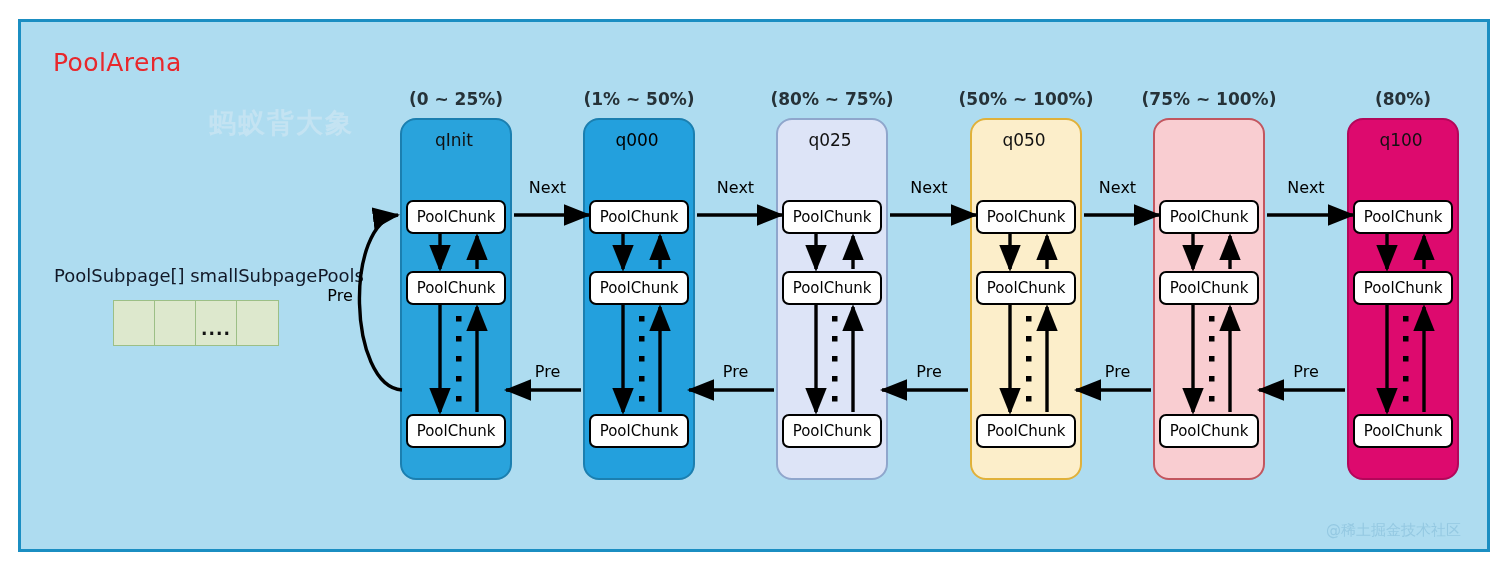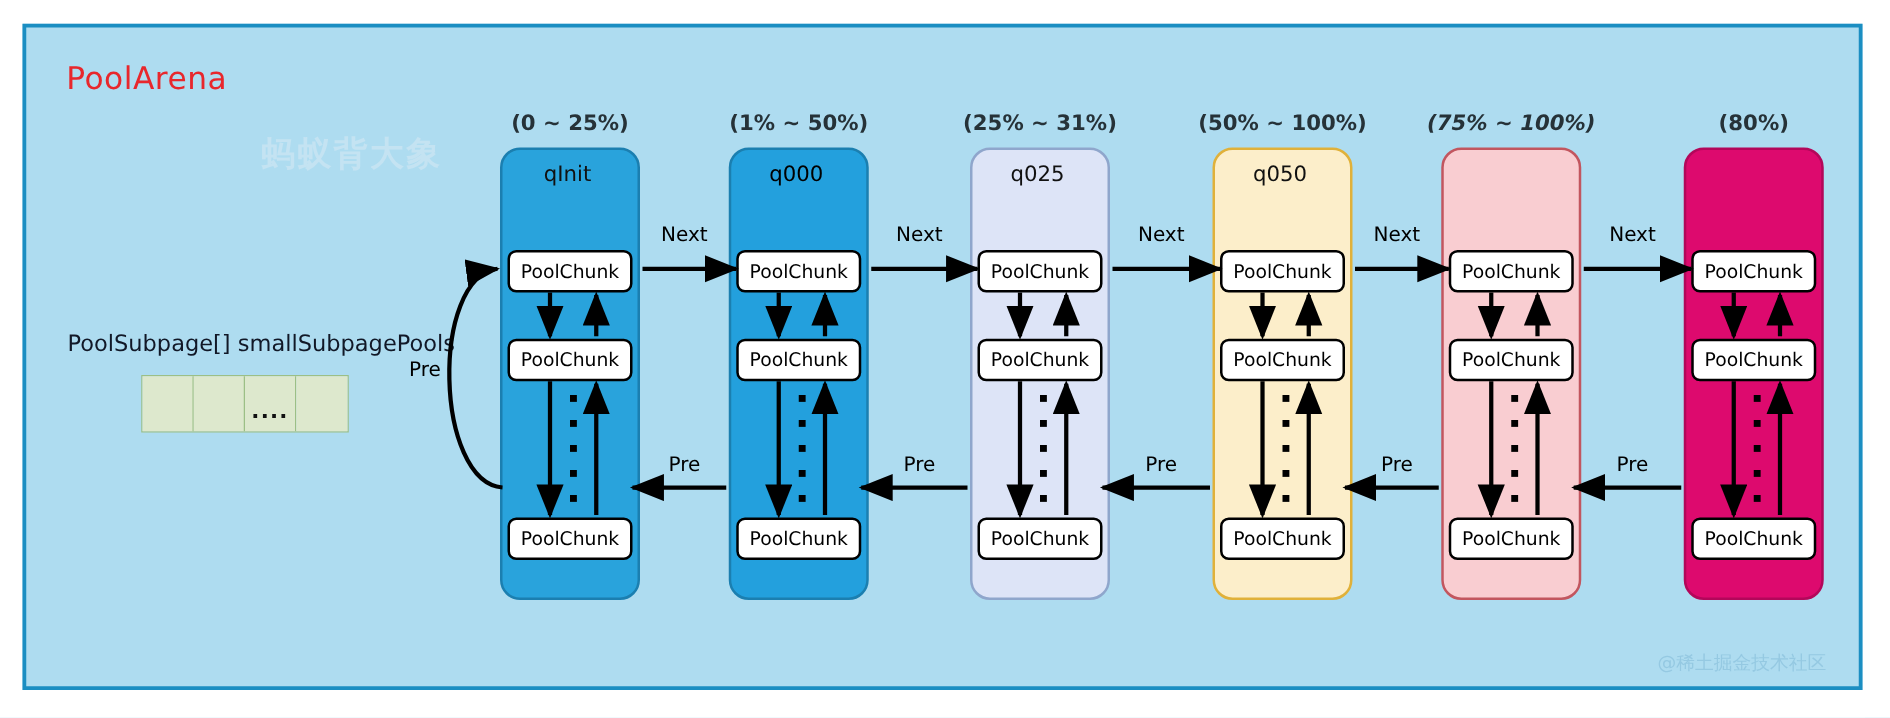--- a/index.html
+++ b/index.html
@@ -225,21 +225,21 @@
           <rect x="54" y="196" width="5.5" height="5.5" fill="#000"></rect>
           <rect x="54" y="216" width="5.5" height="5.5" fill="#000"></rect>
           <rect x="54" y="236" width="5.5" height="5.5" fill="#000"></rect>
           <rect x="54" y="256" width="5.5" height="5.5" fill="#000"></rect>
           <rect x="54" y="276" width="5.5" height="5.5" fill="#000"></rect>
         </svg>
         <div class="chunk c1">PoolChunk</div>
         <div class="chunk c2">PoolChunk</div>
         <div class="chunk c3">PoolChunk</div>
       </div>
-      <div class="q-header" style="left: 832px;">(25% ~ 31%)</div>
+      <div class="q-header" style="left: 832px;">(80% ~ 75%)</div>
       <div class="q-col" style="left: 776px; background: rgb(221, 228, 247); border: 2px solid rgb(143, 166, 204);">
         <div class="q-name" style="color: rgb(17, 17, 17);">q025</div>
         <svg class="col-svg" viewBox="0 0 112 362">
           <defs>
             <marker id="ai2" markerWidth="9" markerHeight="9" refX="7.2" refY="3.2" orient="auto" markerUnits="strokeWidth">
               <path d="M0,0 L8,3.2 L0,6.4 z" fill="#000"></path>
             </marker>
           </defs>
           <line x1="38" y1="114" x2="38" y2="149" stroke="#000" stroke-width="3.4" marker-end="url(#ai2)"></line>
           <line x1="38" y1="185" x2="38" y2="292" stroke="#000" stroke-width="3.4" marker-end="url(#ai2)"></line>
@@ -271,21 +271,21 @@
           <rect x="54" y="196" width="5.5" height="5.5" fill="#000"></rect>
           <rect x="54" y="216" width="5.5" height="5.5" fill="#000"></rect>
           <rect x="54" y="236" width="5.5" height="5.5" fill="#000"></rect>
           <rect x="54" y="256" width="5.5" height="5.5" fill="#000"></rect>
           <rect x="54" y="276" width="5.5" height="5.5" fill="#000"></rect>
         </svg>
         <div class="chunk c1">PoolChunk</div>
         <div class="chunk c2">PoolChunk</div>
         <div class="chunk c3">PoolChunk</div>
       </div>
-      <div class="q-header" style="left: 1209px; font-style: italic;">(75% ~ 100%)</div>
+      <div class="q-header" style="left: 1209px;">(75% ~ 100%)</div>
       <div class="q-col" style="left: 1153px; background: rgb(249, 205, 209); border: 2px solid rgb(194, 86, 95);">
         <svg class="col-svg" viewBox="0 0 112 362">
           <defs>
             <marker id="ai4" markerWidth="9" markerHeight="9" refX="7.2" refY="3.2" orient="auto" markerUnits="strokeWidth">
               <path d="M0,0 L8,3.2 L0,6.4 z" fill="#000"></path>
             </marker>
           </defs>
           <line x1="38" y1="114" x2="38" y2="149" stroke="#000" stroke-width="3.4" marker-end="url(#ai4)"></line>
           <line x1="38" y1="185" x2="38" y2="292" stroke="#000" stroke-width="3.4" marker-end="url(#ai4)"></line>
           <line x1="75" y1="149" x2="75" y2="116" stroke="#000" stroke-width="3.4" marker-end="url(#ai4)"></line>
@@ -295,20 +295,21 @@
           <rect x="54" y="236" width="5.5" height="5.5" fill="#000"></rect>
           <rect x="54" y="256" width="5.5" height="5.5" fill="#000"></rect>
           <rect x="54" y="276" width="5.5" height="5.5" fill="#000"></rect>
         </svg>
         <div class="chunk c1">PoolChunk</div>
         <div class="chunk c2">PoolChunk</div>
         <div class="chunk c3">PoolChunk</div>
       </div>
       <div class="q-header" style="left: 1403px;">(80%)</div>
       <div class="q-col" style="left: 1347px; background: rgb(221, 10, 110); border: 2px solid rgb(179, 7, 90);">
+        <div class="q-name" style="color: rgb(17, 17, 17);">q100</div>
         <svg class="col-svg" viewBox="0 0 112 362">
           <defs>
             <marker id="ai5" markerWidth="9" markerHeight="9" refX="7.2" refY="3.2" orient="auto" markerUnits="strokeWidth">
               <path d="M0,0 L8,3.2 L0,6.4 z" fill="#000"></path>
             </marker>
           </defs>
           <line x1="38" y1="114" x2="38" y2="149" stroke="#000" stroke-width="3.4" marker-end="url(#ai5)"></line>
           <line x1="38" y1="185" x2="38" y2="292" stroke="#000" stroke-width="3.4" marker-end="url(#ai5)"></line>
           <line x1="75" y1="149" x2="75" y2="116" stroke="#000" stroke-width="3.4" marker-end="url(#ai5)"></line>
           <line x1="75" y1="292" x2="75" y2="187" stroke="#000" stroke-width="3.4" marker-end="url(#ai5)"></line>

